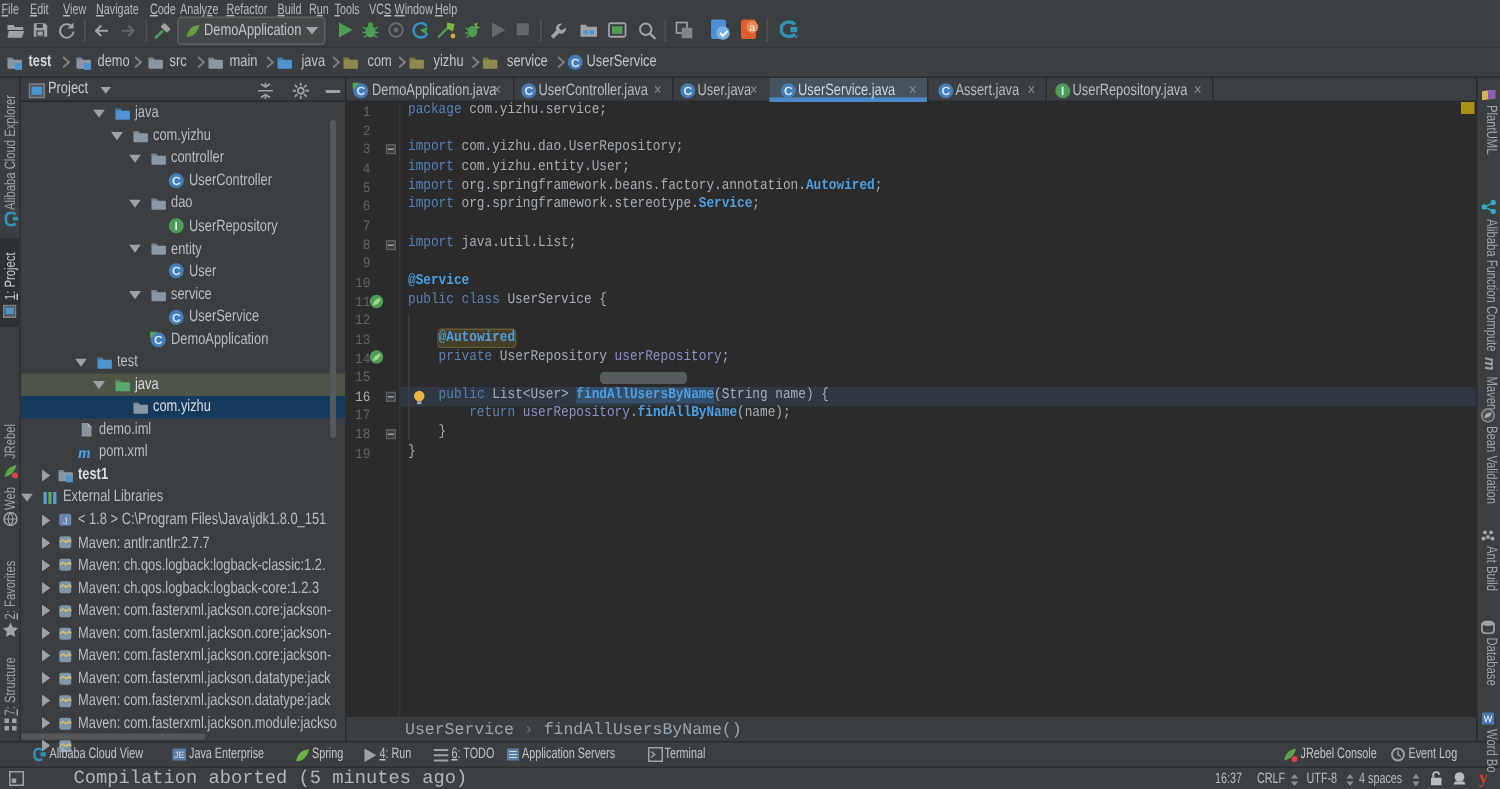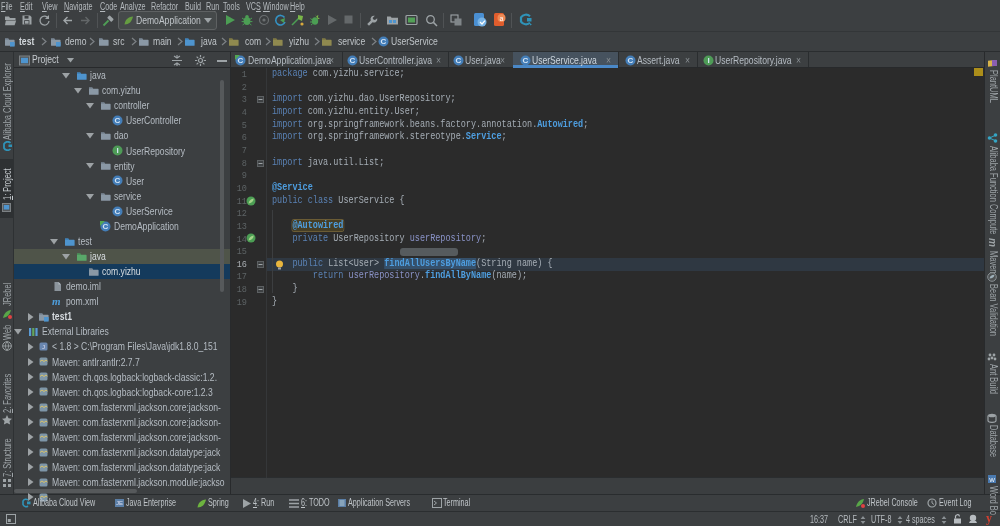--- a/index.html
+++ b/index.html
@@ -555,20 +555,21 @@
 <pre class="cl" style="top:156.6px;"><span class="k">import</span> java.util.List;</pre>
 <pre class="cl" style="top:181.9px;"><span class="b">@Service</span></pre>
 <pre class="cl" style="top:194.5px;"><span class="k">public class</span> UserService {</pre>
 <pre class="cl" style="top:219.8px;">    <span class="b" style="background:#463e26;box-shadow:0 0 0 1px #6b5c35;border-radius:2px;">@Autowired</span></pre>
 <pre class="cl" style="top:232.5px;">    <span class="k">private</span> UserRepository <span class="f">userRepository</span>;</pre>
 <pre class="cl" style="top:257.8px;">    <span class="k">public</span> List&lt;User&gt; <span class="b" style="background:#35506b;">findAllUsersByName</span>(String name) {</pre>
 <pre class="cl" style="top:270.4px;">        <span class="k">return</span> <span class="f">userRepository</span>.<span class="b">findAllByName</span>(name);</pre>
 <pre class="cl" style="top:283.1px;">    }</pre>
 <pre class="cl" style="top:295.7px;">}</pre>
 <div style="position:absolute;left:974px;top:68px;width:9px;height:8px;background:#ac8e1a;"></div>
+<span style="position:absolute;left:270px;top:481px;font:11px 'Liberation Mono';color:#9aa5ad;white-space:pre;">UserService <span style="color:#6e757b;">›</span> findAllUsersByName()</span>
 <span class="vl" style="left:2px;top:140px;">Alibaba Cloud Explorer</span>
 <svg style="position:absolute;left:2px;top:141px;" width="11" height="10" viewBox="0 0 11 10">
       <path d="M8.5 2A4 4 0 0 0 2 3v4a4 4 0 0 0 6.5 1" fill="none" stroke="#2f93b8" stroke-width="1.8"></path>
       <rect x="6.5" y="3.5" width="3.5" height="2.5" fill="#2f93b8"></rect>
     </svg>
 <div style="position:absolute;left:0px;top:159px;width:13px;height:59px;background:#2e3133;"></div>
 <span class="vl" style="left:2px;top:200px;color:#c6cbcf;"><u>1</u>: Project</span>
 <svg style="position:absolute;left:2px;top:203px;" width="9" height="9" viewBox="0 0 9 9">
       <rect x="0.5" y="0.5" width="8" height="8" fill="#55585a" stroke="#7c8184"></rect>
       <rect x="1.8" y="2" width="5.4" height="4.5" fill="#4E94CE"></rect>
@@ -670,20 +671,21 @@
 <span class="m" style="left:867px;top:497px;color:#bfc4c8;">JRebel Console</span>
 <svg style="position:absolute;left:927px;top:498px;" width="10" height="10" viewBox="0 0 10 10">
       <circle cx="5" cy="5" r="4" fill="none" stroke="#9da3a6" stroke-width="1.2"></circle>
       <path d="M5 2.5V5l2 1.5" stroke="#9da3a6" fill="none"></path>
     </svg>
 <span class="m" style="left:939px;top:497px;color:#bfc4c8;">Event Log</span>
 <svg style="position:absolute;left:6px;top:514px;" width="10" height="10" viewBox="0 0 10 10">
       <rect x="0.5" y="0.5" width="9" height="9" fill="none" stroke="#9da3a6"></rect>
       <rect x="1.8" y="5" width="3" height="3" fill="#9da3a6"></rect>
     </svg>
+<span style="position:absolute;left:49px;top:512px;font:12.5px 'Liberation Mono';color:#b0b5b8;white-space:pre;">Compilation aborted (5 minutes ago)</span>
 <span class="m" style="left:810px;top:514px;color:#b7bcc0;">16:37</span>
 <span class="m" style="left:838px;top:514px;color:#b7bcc0;">CRLF</span>
 <svg style="position:absolute;left:860px;top:516px;" width="6" height="8" viewBox="0 0 6 8">
       <path d="M3 0l2.4 3H.6zM3 8L.6 5h4.8z" fill="#8a9094"></path>
     </svg>
 <span class="m" style="left:871px;top:514px;color:#b7bcc0;">UTF-8</span>
 <svg style="position:absolute;left:897px;top:516px;" width="6" height="8" viewBox="0 0 6 8">
       <path d="M3 0l2.4 3H.6zM3 8L.6 5h4.8z" fill="#8a9094"></path>
     </svg>
 <span class="m" style="left:906px;top:514px;color:#b7bcc0;">4 spaces</span>

